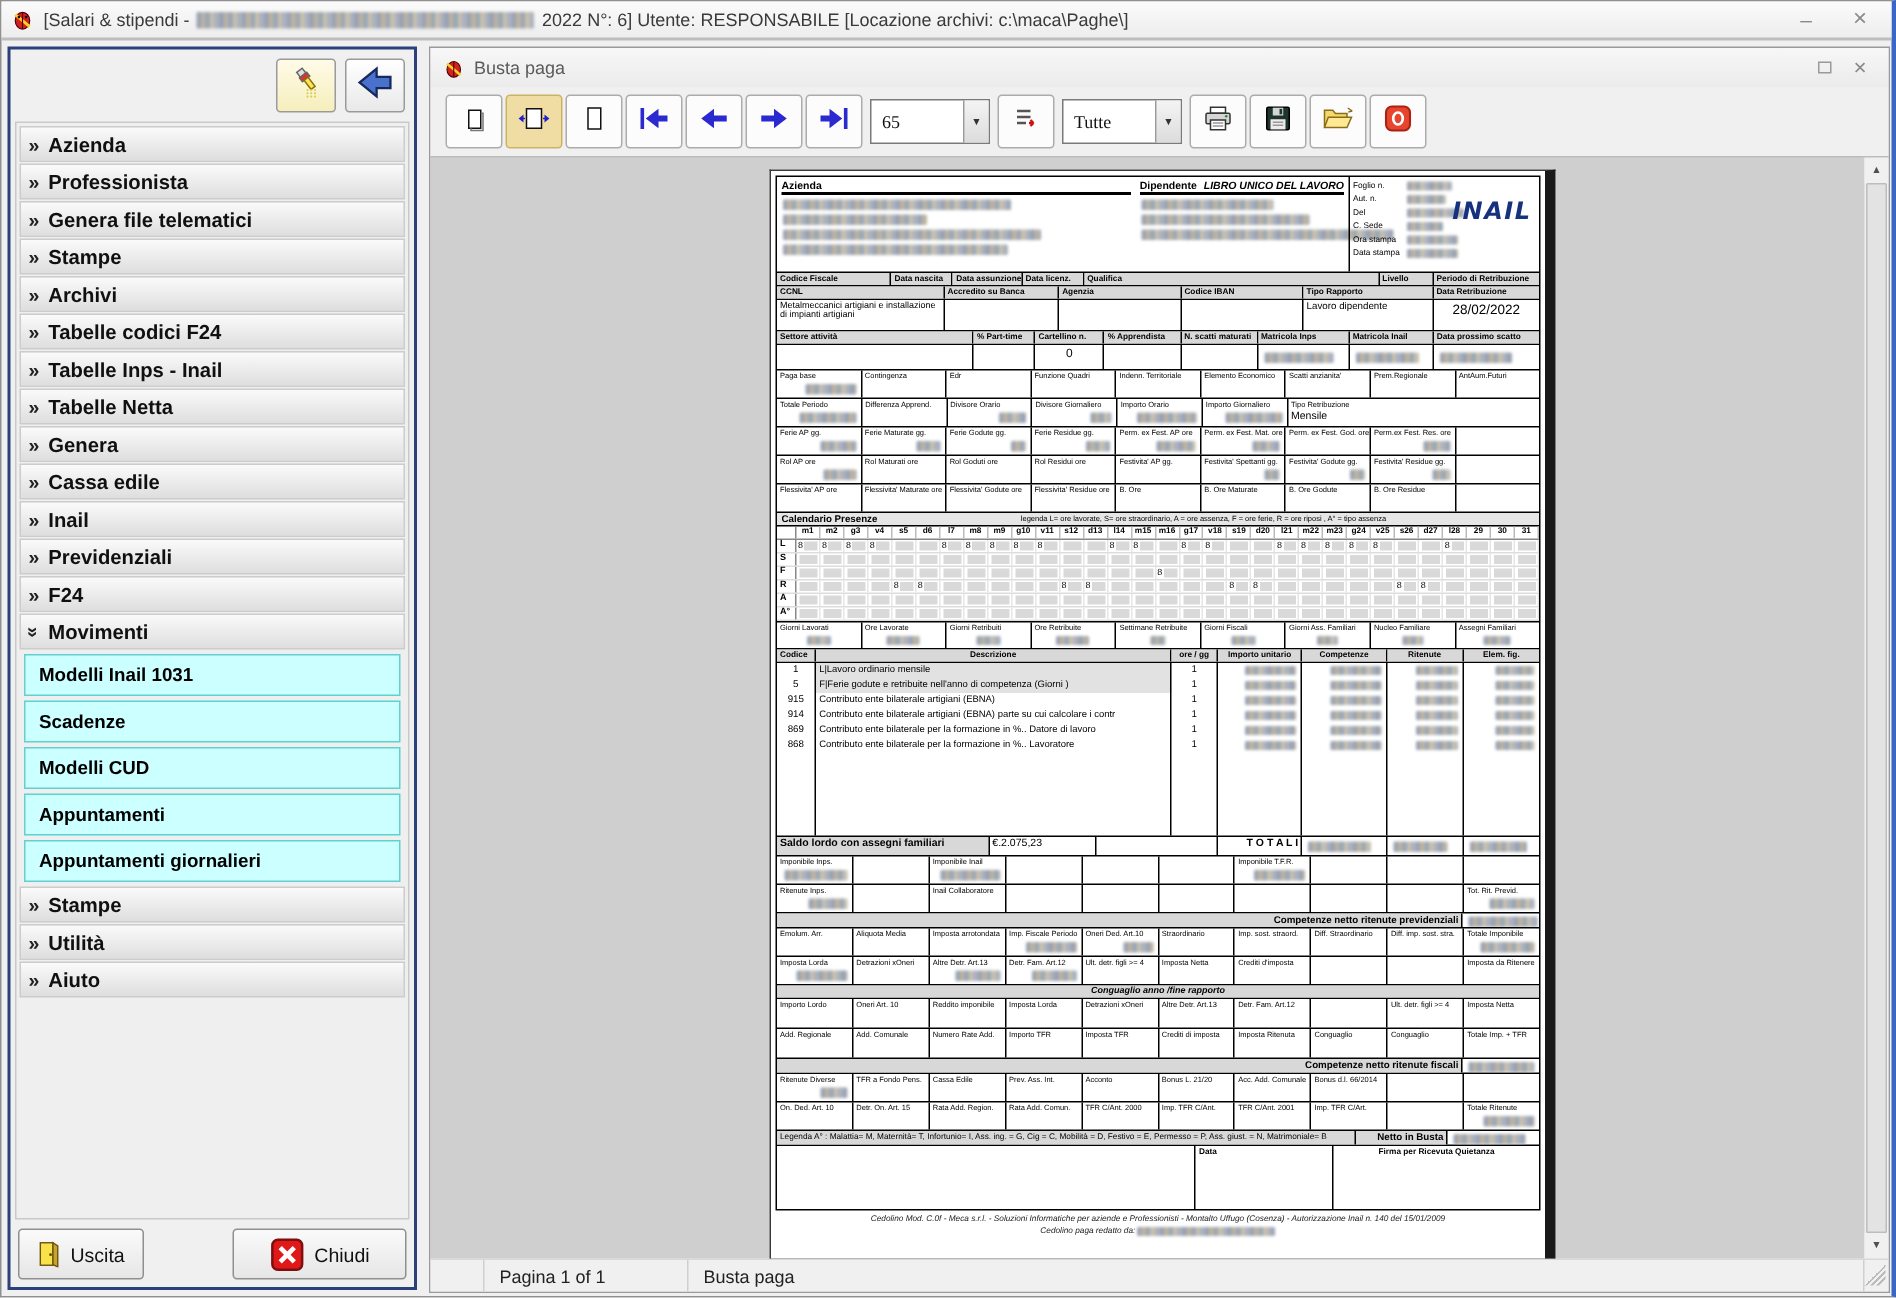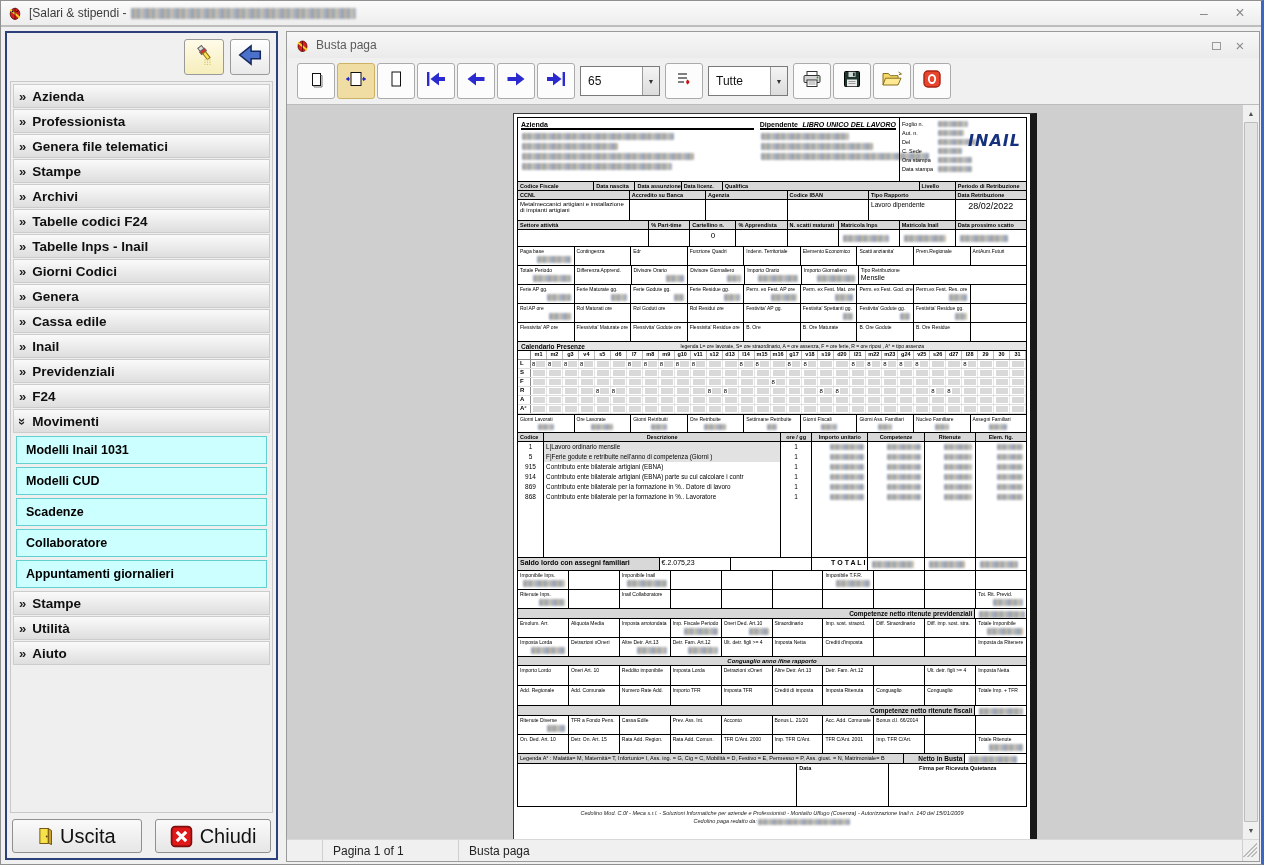--- a/index.html
+++ b/index.html
@@ -19,32 +19,32 @@
   .sidebar{position:absolute;left:4px;top:30px;width:273px;height:829px;border:2px solid #2c4079;background:#f0f0f0;padding:3px;display:flex;flex-direction:column;}
   .sb-tools{display:flex;justify-content:flex-end;gap:6px;padding:3px 3px 6px 3px;}
   .sb-toolbtn{width:40px;height:36px;background:linear-gradient(#ffffff,#e9e9e9);border:1px solid #9a9a9a;border-radius:3px;display:flex;align-items:center;justify-content:center;}
   .sb-toolbtn.lit{background:linear-gradient(#fffbe8,#f6eebc);}
   .sb-nav{flex:1;overflow:hidden;border:1px solid #c9c9c9;background:#efefef;padding:1px;}
   .sb-item{height:24px;margin:1px 1px;background:linear-gradient(#fafafa,#dedede);border:1px solid #cccccc;display:flex;align-items:center;padding-left:5px;font-size:13.5px;font-weight:bold;color:#101010;}
   .sb-item .chev{font-size:13px;color:#222;margin-right:6px;display:inline-block;line-height:1;}
   .sb-item .chev.open{transform:rotate(90deg);}
   .sb-sub{height:28px;margin:3px 4px;background:#ccffff;border:1px solid #63cfcf;display:flex;align-items:center;padding-left:9px;font-size:12.5px;font-weight:bold;color:#000;}
   .sb-bottom{display:flex;justify-content:space-between;align-items:center;padding:6px 2px 2px 2px;}
-  .sb-btn{height:34px;background:linear-gradient(#fafafa,#e6e6e6);border:1px solid #8f8f8f;border-radius:3px;display:flex;align-items:center;gap:7px;padding:0 25px;font-size:20px;color:#111;}
+  .sb-btn{height:34px;background:linear-gradient(#fafafa,#e6e6e6);border:1px solid #8f8f8f;border-radius:3px;display:flex;align-items:center;gap:7px;padding:0 12px;font-size:13px;color:#111;}
   
   .busta{position:absolute;left:285px;top:30px;width:974px;height:831px;background:#f0f0f0;border:1px solid #9a9a9a;display:flex;flex-direction:column;}
   .busta-titlebar{height:26px;display:flex;align-items:center;padding:0 8px;background:linear-gradient(#f7f7f7,#ebebeb);}
   .busta-titlebar .ttl{font-size:12px;color:#5a5a5a;margin-left:6px;}
   .maxbtn{width:22px;text-align:center;color:#9a9a9a;margin-left:4px;}
   .maxbtn .sq{display:inline-block;width:9px;height:8px;border:1.5px solid #9a9a9a;}
   
   .toolbar{height:46px;display:flex;align-items:center;gap:2px;padding:0 0 0 10px;background:#f0f0f0;}
   .tbtn{width:38px;height:36px;background:#fcfcfc;border:1px solid #ababab;border-radius:3px;display:flex;align-items:center;justify-content:center;flex:none;}
   .tbtn.active{background:#f0dda4;border-color:#cdb264;}
-  .tsel{width:80px;height:30px;background:#fff;border:1px solid #7a7a7a;display:flex;align-items:center;flex:none;margin:0 3px;}
+  .tsel{width:80px;height:30px;background:#fff;border:1px solid #7a7a7a;display:flex;align-items:center;flex:none;margin:0 3px;font-family:Liberation Serif, serif;}
   .tsel .v{flex:1;font-size:12px;padding-left:7px;color:#111;}
   .tsel .arr{width:17px;height:100%;background:linear-gradient(#f4f4f4,#dcdcdc);border-left:1px solid #9a9a9a;display:flex;align-items:center;justify-content:center;font-size:7px;color:#333;}
   
   .preview{flex:1;position:relative;background:#cfcfcf;border-top:1px solid #bcbcbc;overflow:hidden;}
   .vscroll{position:absolute;right:0;top:0;bottom:0;width:17px;background:#f0f0f0;border-left:1px solid #d0d0d0;display:flex;flex-direction:column;}
   .varr{height:17px;background:#f0f0f0;display:flex;align-items:center;justify-content:center;font-size:7px;color:#505050;}
   .vthumb{flex:1;margin:0 1px;background:#e3e3e3;border:1px solid #bdbdbd;border-radius:1px;}
   .statusbar{height:22px;background:#f0f0f0;border-top:1px solid #d8d8d8;display:flex;align-items:center;font-size:12px;color:#222;}
   .st-sec{height:100%;display:flex;align-items:center;padding:0 10px;border-right:1px solid #cfcfcf;}
   .grip{width:14px;height:14px;margin:0 2px 2px auto;background:
@@ -103,20 +103,21 @@
           <ellipse cx="10" cy="11" rx="6" ry="7" fill="#d42020" stroke="#550000"></ellipse>
           <path d="M4 6 L16 16" stroke="#f5d327" stroke-width="2.4"></path>
           <path d="M10 4 v14" stroke="#550000" stroke-width="1"></path>
           <circle cx="7" cy="8" r="1.1" fill="#111"></circle>
           <circle cx="13" cy="8" r="1.1" fill="#111"></circle>
         </svg>
     </span>
     <span class="ttl">
       <span>[Salari &amp; stipendi -</span>
       <span class="redact" style="width:225px;height:11px;"></span>
+      <span>2022 N°: 6]  Utente: RESPONSABILE  [Locazione archivi: c:\maca\Paghe\]</span>
     </span>
     <span class="spacer"></span>
     <span class="winbtn">–</span>
     <span class="winbtn" style="font-size:16px;">×</span>
   </div>
 
   <div class="sidebar">
     <div class="sb-tools">
       <div class="sb-toolbtn lit">
         <span>
@@ -172,21 +173,21 @@
         <div class="sb-item">
           <span class="chev">»</span>
           <span>Tabelle codici F24</span>
         </div>
         <div class="sb-item">
           <span class="chev">»</span>
           <span>Tabelle Inps - Inail</span>
         </div>
         <div class="sb-item">
           <span class="chev">»</span>
-          <span>Giorni Codici</span>
+          <span>Tabelle Netta</span>
         </div>
         <div class="sb-item">
           <span class="chev">»</span>
           <span>Genera</span>
         </div>
         <div class="sb-item">
           <span class="chev">»</span>
           <span>Cassa edile</span>
         </div>
         <div class="sb-item">
@@ -202,27 +203,27 @@
           <span>F24</span>
         </div>
         <div class="sb-item">
           <span class="chev open">»</span>
           <span>Movimenti</span>
         </div>
         <div class="sb-sub">
           <span>Modelli Inail 1031</span>
         </div>
         <div class="sb-sub">
+          <span>Scadenze</span>
+        </div>
+        <div class="sb-sub">
           <span>Modelli CUD</span>
         </div>
         <div class="sb-sub">
-          <span>Scadenze</span>
-        </div>
-        <div class="sb-sub">
-          <span>Collaboratore</span>
+          <span>Appuntamenti</span>
         </div>
         <div class="sb-sub">
           <span>Appuntamenti giornalieri</span>
         </div>
         <div class="sb-item">
           <span class="chev">»</span>
           <span>Stampe</span>
         </div>
         <div class="sb-item">
           <span class="chev">»</span>

